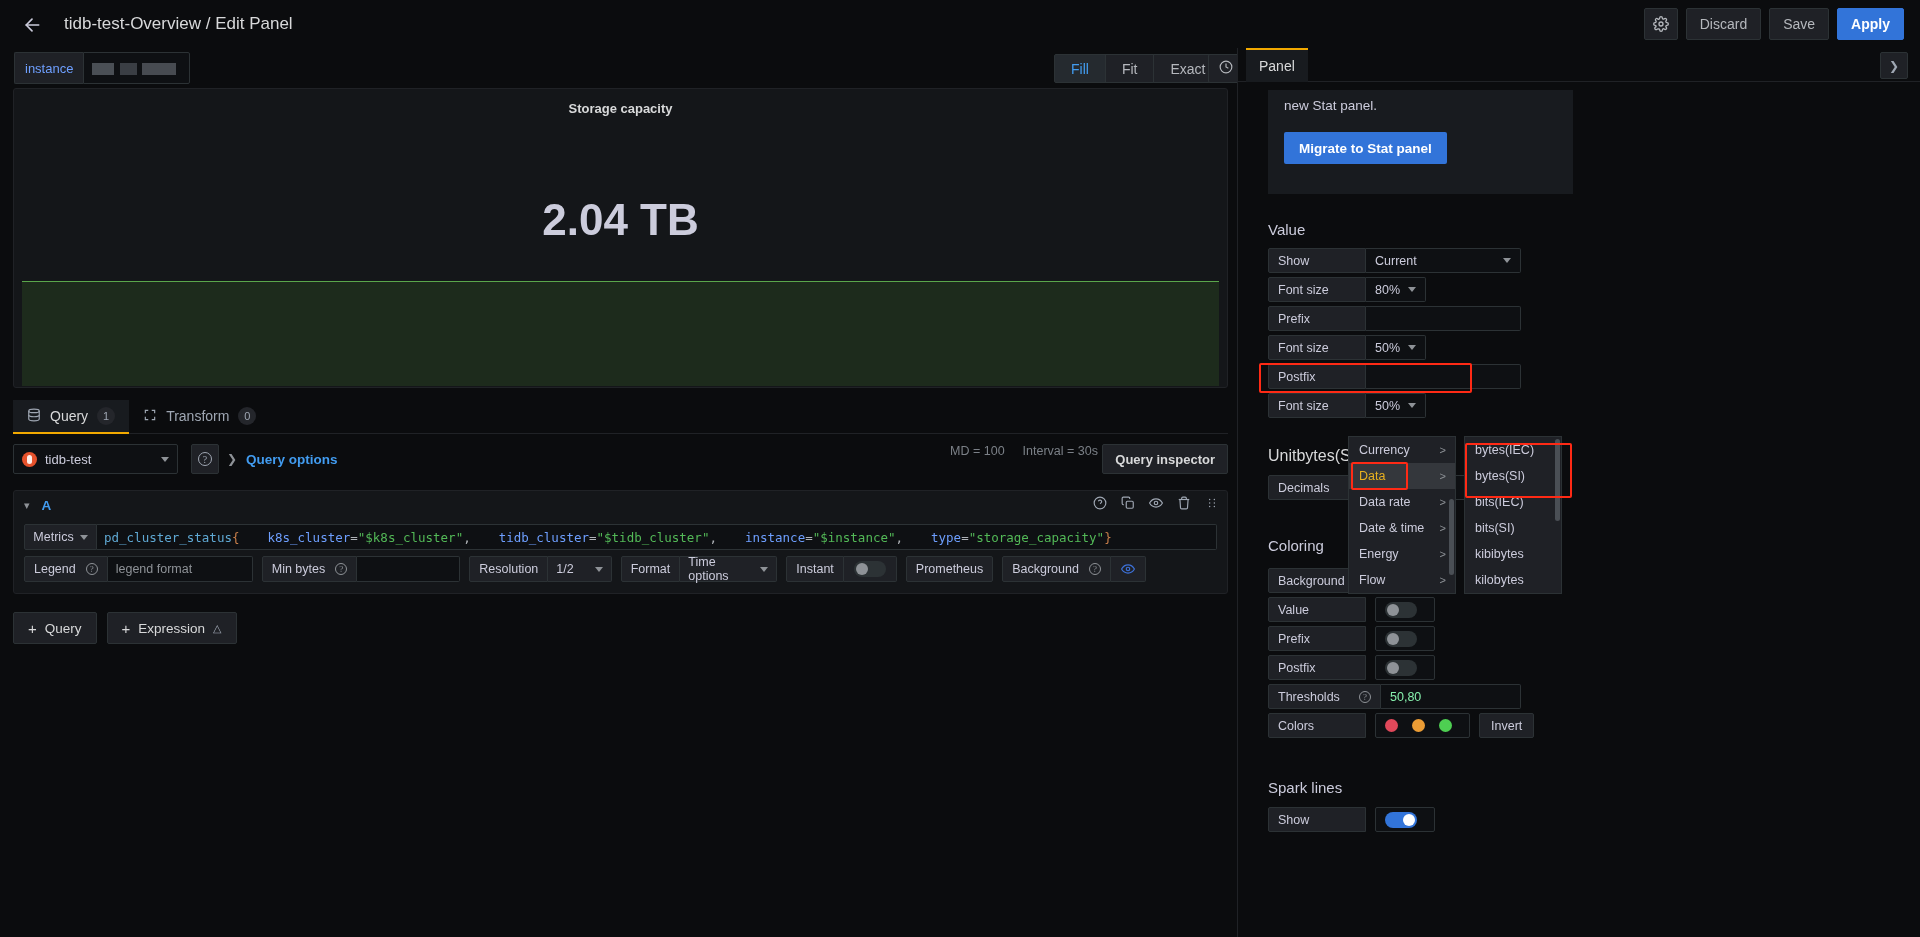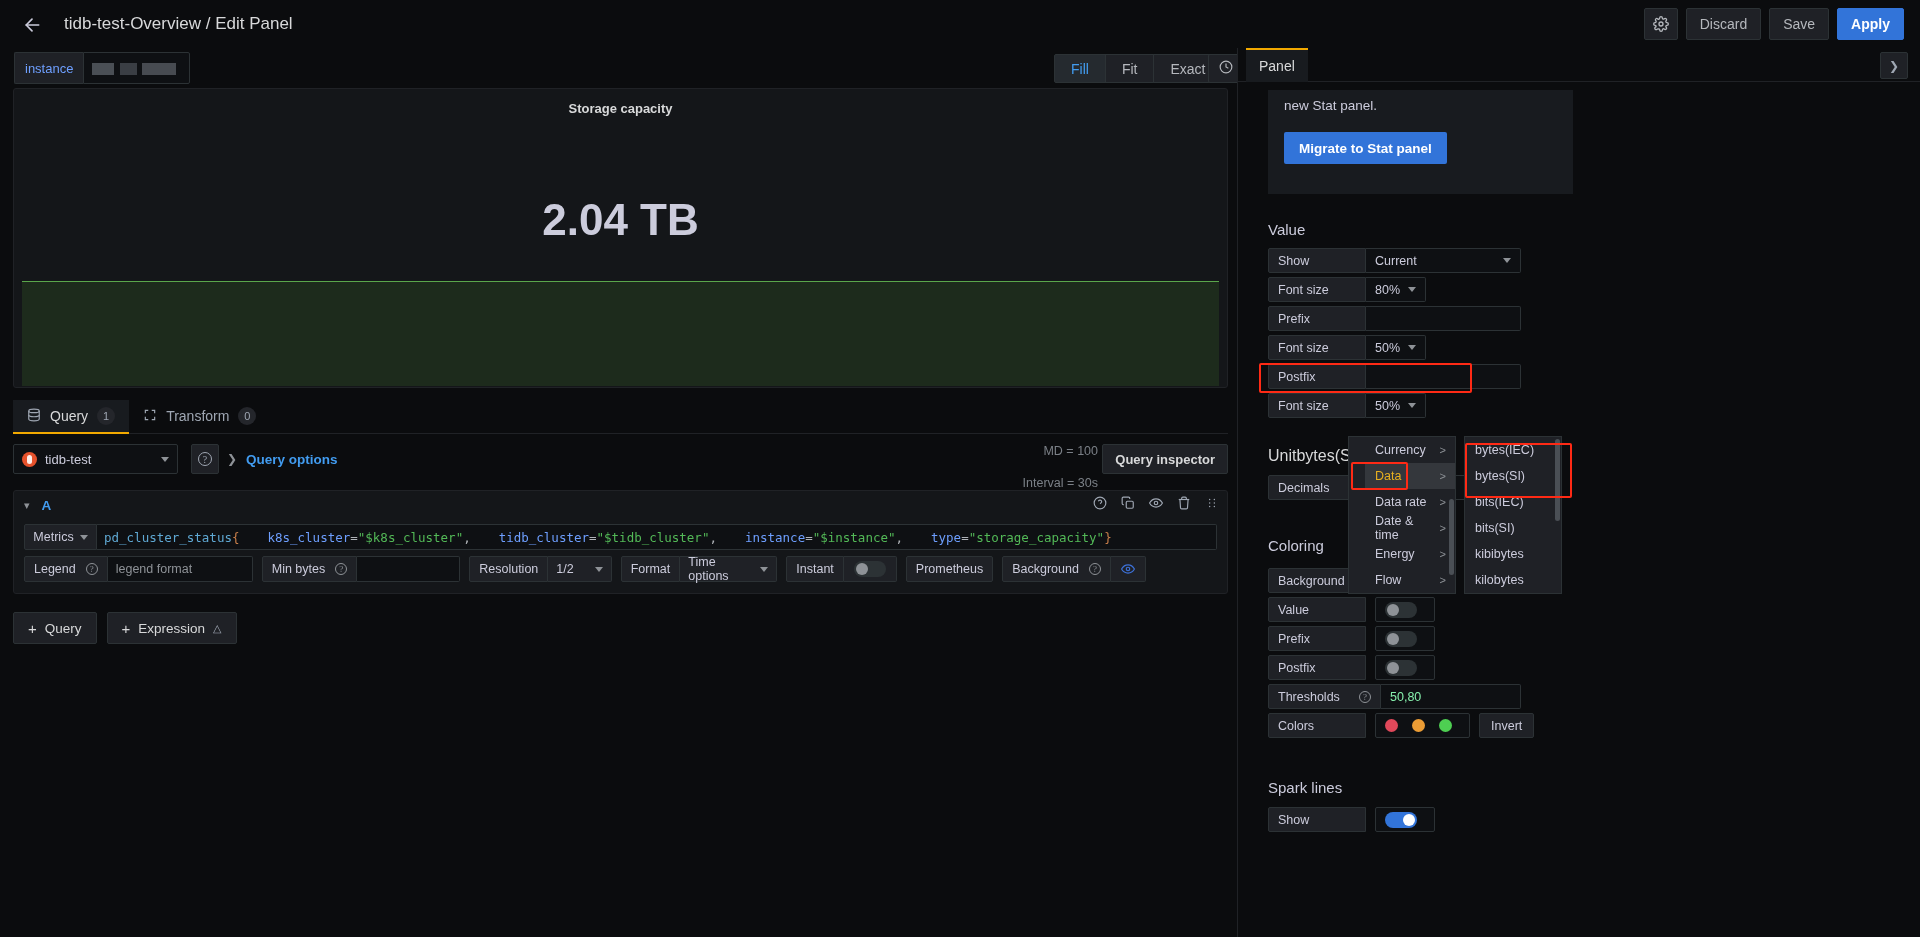--- a/index.html
+++ b/index.html
@@ -82,22 +82,22 @@
   .ds-logo { width:15px; height:15px; border-radius:50%; background:#e6522c; flex:0 0 auto; position:relative; }
   .ds-logo::after { content:''; position:absolute; left:5px; top:3px; width:5px; height:9px; border-radius:3px; background:#fff; opacity:.9; }
   .ds-name { font-size:13px; color:#ccccdc; flex:1; }
   .help-btn { position:absolute; left:178px; top:0; width:28px; height:30px; background:#1f2126;
       border:1px solid #2c3235; border-radius:2px; display:flex; align-items:center; justify-content:center; cursor:pointer; }
   .circ-i { width:14px; height:14px; border:1.3px solid #9fa7b3; border-radius:50%; color:#9fa7b3;
       font-size:10px; display:flex; align-items:center; justify-content:center; font-family:"Liberation Serif",serif; }
   .qopt { position:absolute; left:214px; top:0; height:30px; display:flex; align-items:center; gap:9px; cursor:pointer; }
   .qopt .arrow { color:#8e9297; font-size:12px; }
   .qopt .lbl { color:#429cf0; font-size:13.5px; font-weight:600; }
-  .qmeta { position:absolute; right:130px; top:0; height:30px; display:flex; align-items:flex-end; gap:18px;
-      color:#7b8087; font-size:12.5px;flex-direction:column; }
+  .qmeta { position:absolute; right:130px; top:0; height:30px; display:flex; align-items:flex-start; gap:18px;
+      color:#7b8087; font-size:12.5px; }
   .qinspect { position:absolute; right:0; top:0; height:30px; padding:0 12px; background:#1f2126;
       border:1px solid #2c3235; border-radius:2px; display:flex; align-items:center;
       color:#d8d9da; font-size:13px; font-weight:600; cursor:pointer; }
 
   .qbox { position:absolute; left:13px; top:490px; width:1215px; height:104px;
       background:#141619; border:1px solid #202226; border-radius:3px; }
   .qhead { position:absolute; left:0; top:0; width:100%; height:28px; display:flex; align-items:center; padding:0 10px; }
   .qhead .collapse { color:#8e9297; font-size:11px; margin-right:12px; cursor:pointer; }
   .qhead .refid { color:#429cf0; font-size:13.5px; font-weight:600; }
   .qhead-icons { position:absolute; right:8px; top:0; height:28px; display:flex; align-items:center; gap:14px; }
@@ -161,21 +161,21 @@
   .swatch { width:13px; height:13px; border-radius:50%; display:inline-block; }
   .invert-btn { height:25px; padding:0 11px; background:#1f2126; border:1px solid #2c3235; border-radius:2px;
       display:flex; align-items:center; font-size:12.5px; color:#ccccdc; cursor:pointer; }
   .tg-on { width:32px; height:16px; border-radius:8px; background:#3274d9; position:relative; cursor:pointer; }
   .tg-on::after { content:''; position:absolute; right:2px; top:2px; width:12px; height:12px; border-radius:50%; background:#fff; }
 
   
   .menu1 { position:absolute; left:1348px; top:436px; width:108px; background:#1f2126;
       border:1px solid #2c3235; z-index:50; }
   .menu1 .mi { height:26px; display:flex; align-items:center; justify-content:space-between;
-      padding:0 9px 0 10px; font-size:12.5px; color:#ccccdc; cursor:pointer;margin-left:16px; }
+      padding:0 9px 0 10px; font-size:12.5px; color:#ccccdc; cursor:pointer; }
   .menu1 .mi.sel { background:#34373c; color:#e8b020; }
   .menu1 .mi .gt { color:#8e9297; font-size:11px; }
   .menu1 .sb { position:absolute; right:1px; width:5px; background:#4a4f55; border-radius:3px; }
 
   .menu2 { position:absolute; left:1464px; top:436px; width:98px; background:#1f2126;
       border:1px solid #2c3235; z-index:50; }
   .menu2 .mi { height:26px; display:flex; align-items:center; padding:2px 10px;
       font-size:12.5px; color:#ccccdc; cursor:pointer; }
   .menu2 .sb { position:absolute; right:1px; width:5px; background:#4a4f55; border-radius:3px; }
 </style>

